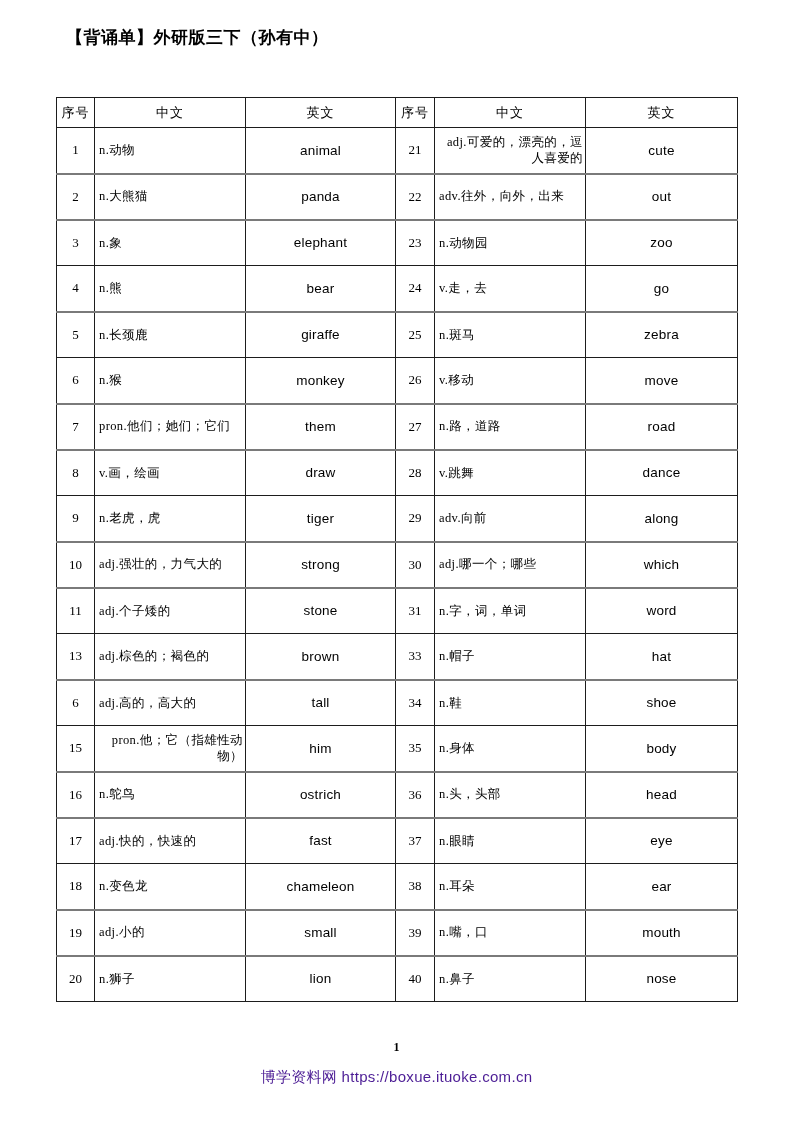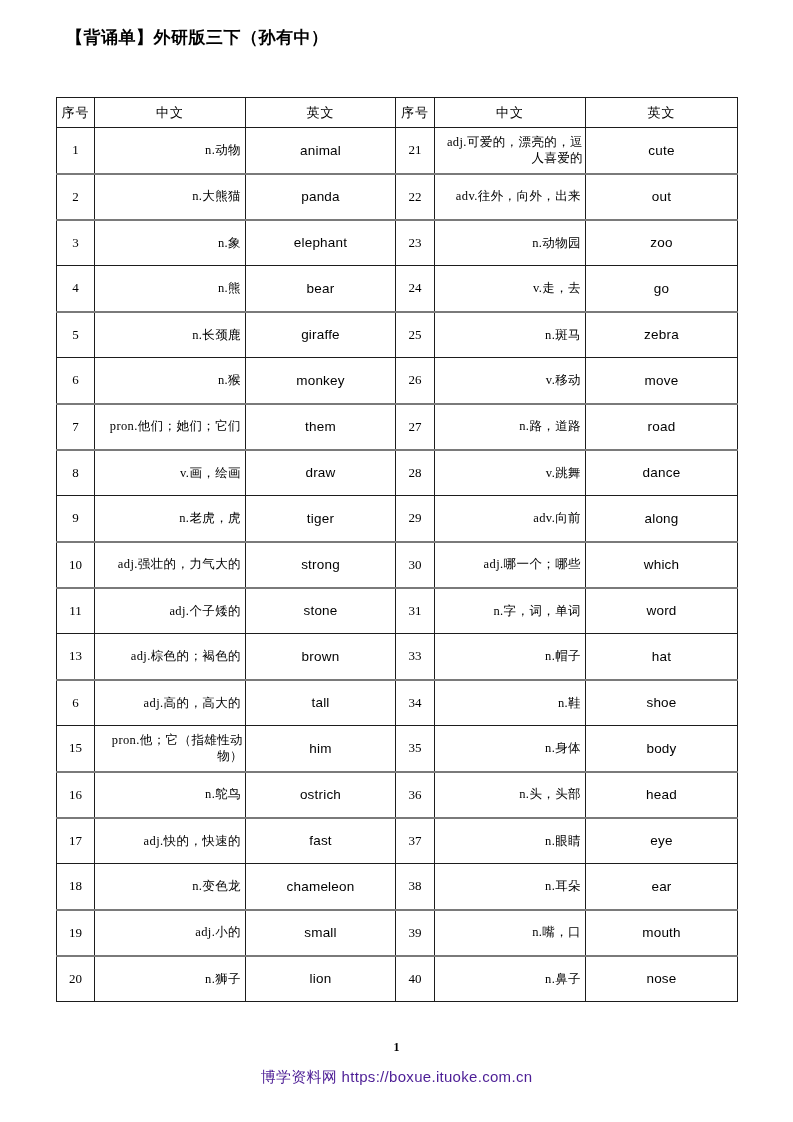--- a/index.html
+++ b/index.html
@@ -111,21 +111,21 @@
   }
 
   tbody tr { height: 46px; }
 
   td.cell-no {
     text-align: center;
     font-size: 13px;
     font-family: "Liberation Serif", "DejaVu Serif", serif;
   }
   td.cell-cn {
-    text-align: right;
+    text-align: left;
     font-size: 12.5px;
     padding: 0 4px;
     line-height: 1.32;
     font-family: "Liberation Serif", "DejaVu Serif", serif;
     letter-spacing: 0.4px;
   }
   td.cell-cn.wrap {
     text-align: right;
     padding-left: 3px;
     padding-right: 2px;

